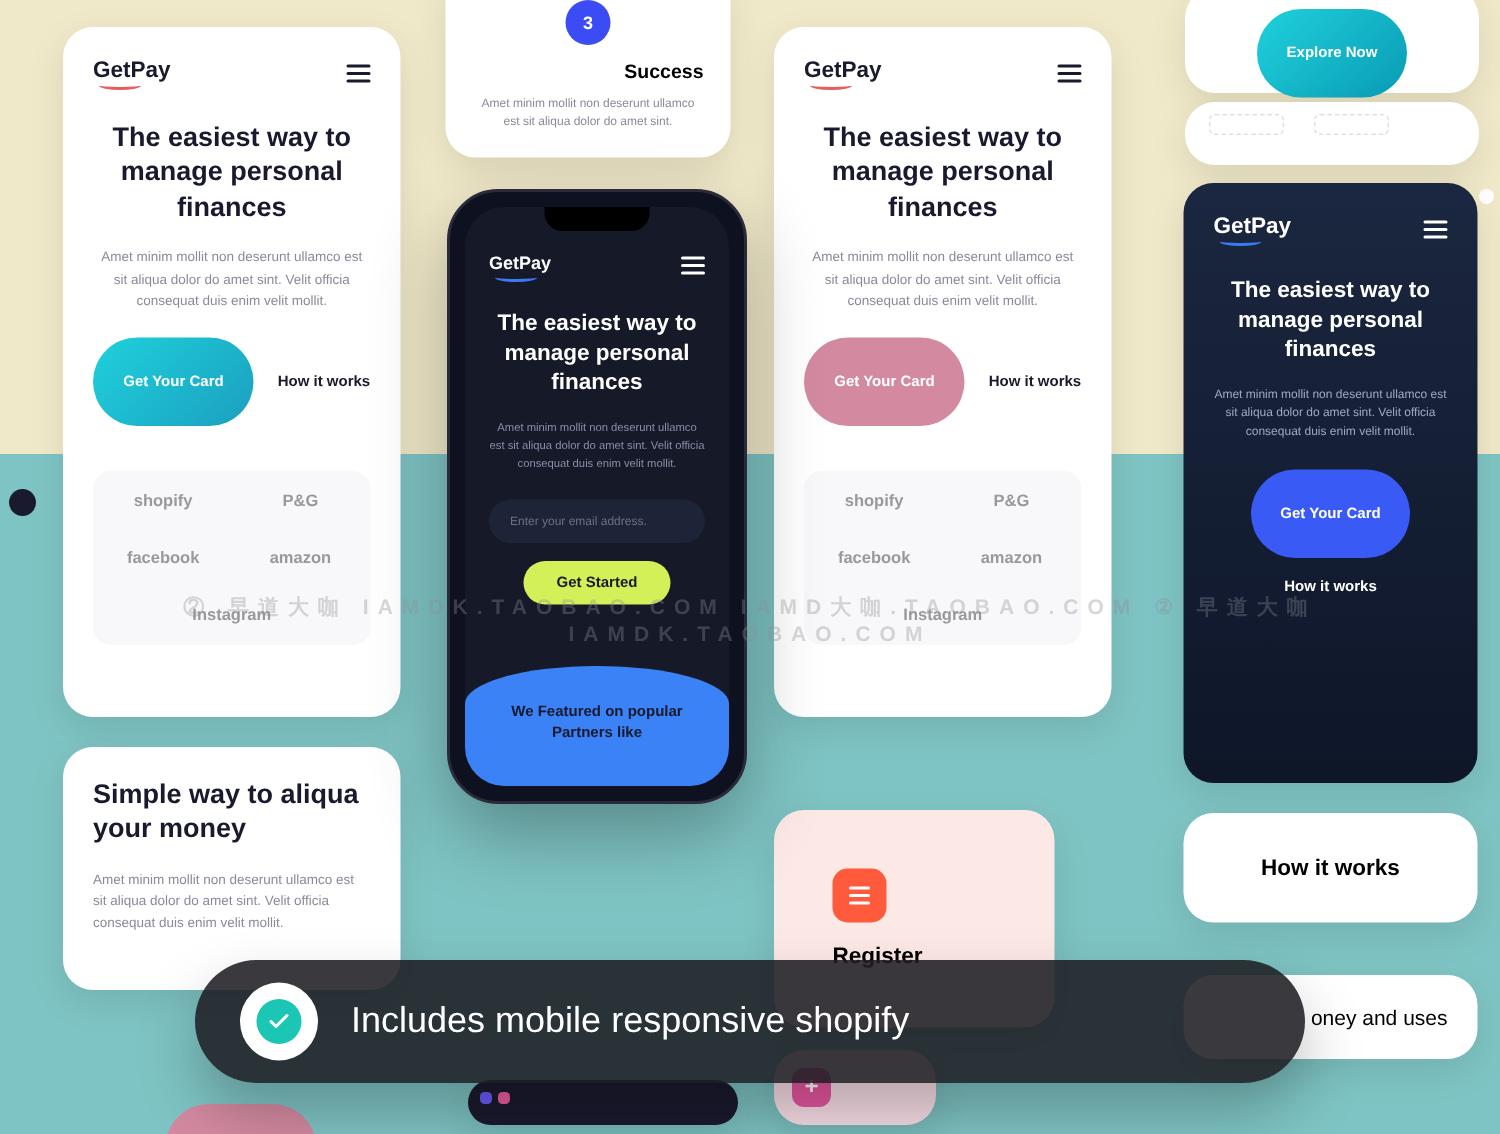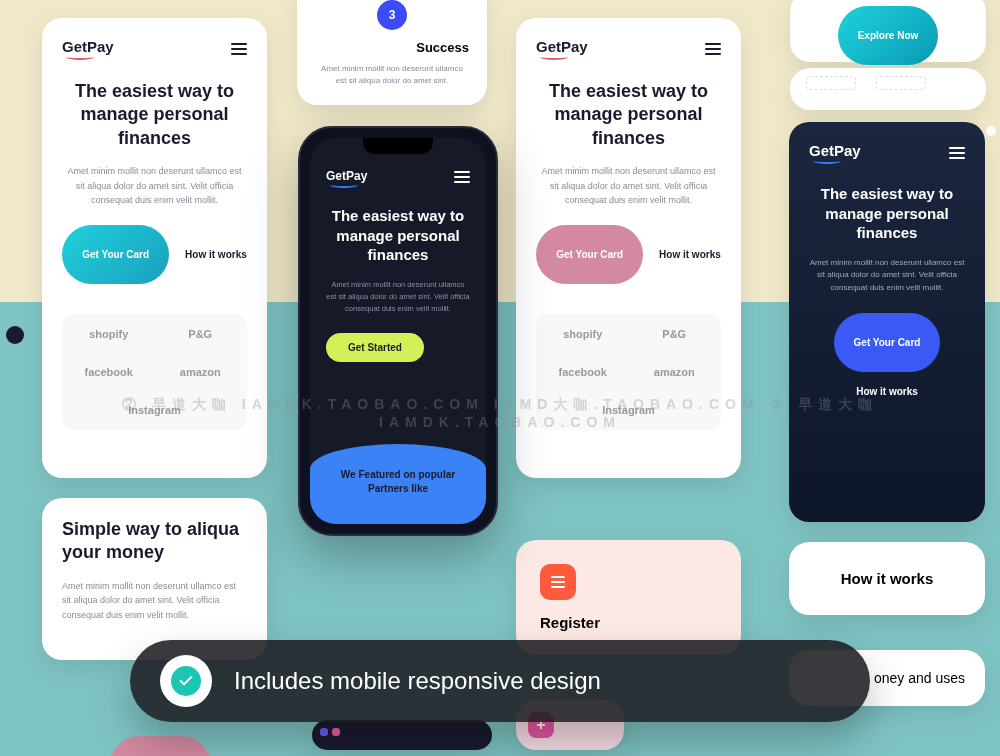--- a/index.html
+++ b/index.html
@@ -64,21 +64,21 @@
 .card-dark .hero-title { color: #fff; font-size: 15px; }
 .card-dark .hero-desc { color: #a0a8c0; font-size: 8px; }
 .card-dark .actions { flex-direction: column; gap: 14px; }
 .card-dark .link-text { color: #fff; }
 
 .card-howitworks { left: 789px; top: 542px; width: 196px; text-align: center; padding: 28px 20px; }
 .howitworks-title { font-size: 15px; font-weight: 700; }
 
 .card-moneybonus { left: 789px; top: 650px; width: 196px; padding: 20px; }
 
-.card-register { left: 516px; top: 540px; width: 225px; padding: 24px; }
+.card-register { left: 516px; top: 540px; width: 187px; padding: 39px; }
 .icon-box { width: 36px; height: 36px; border-radius: 10px; background: #ff5a3c; display: flex; align-items: center; justify-content: center; margin-bottom: 14px; }
 .icon-lines { display: flex; flex-direction: column; gap: 3px; }
 .icon-lines span { width: 14px; height: 2px; background: #fff; border-radius: 2px; }
 .register-title { font-size: 15px; font-weight: 700; }
 
 .card-pink-bottom { left: 516px; top: 700px; width: 108px; height: 50px; background: #f6dce4; padding: 12px; }
 .icon-pink { width: 26px; height: 26px; border-radius: 8px; background: #e556a0; display: flex; align-items: center; justify-content: center; color: #fff; font-size: 16px; font-weight: 700; }
 
 .card-dots-bottom { left: 312px; top: 720px; width: 180px; height: 30px; background: #1a1a2e; padding: 8px; display: flex; gap: 4px; }
 .dot { width: 8px; height: 8px; border-radius: 3px; }
@@ -104,21 +104,21 @@
 .phone-notch { position: absolute; top: 10px; left: 50%; transform: translateX(-50%); width: 70px; height: 16px; background: #000; border-radius: 0 0 12px 12px; z-index: 5; }
 .phone-screen { width: 100%; height: 100%; background: #151928; border-radius: 26px; overflow: hidden; position: relative; }
 .phone-content { padding: 28px 16px 0; }
 .phone-content .logo { color: #fff; font-size: 12px; }
 .phone-content .card-header { margin-bottom: 18px; }
 .phone-content .hero-title { color: #fff; font-size: 15px; }
 .phone-content .hero-desc { color: #888fa8; font-size: 7.5px; }
 .phone-input { background: #1e2438; border-radius: 999px; padding: 10px 14px; font-size: 8px; color: #6a708a; margin-bottom: 12px; text-align: left; }
 .phone-wave { position: absolute; bottom: 0; left: 0; right: 0; height: 80px; background: #3b82f6; border-radius: 60% 60% 0 0 / 30px 30px 0 0; padding: 24px 14px 0; }
 .phone-wave-title { font-size: 10px; font-weight: 700; text-align: center; color: #1a1a2e; line-height: 1.4; }
-.phone-actions { display: flex; }
+.phone-actions { display: flex; justify-content: center; }
 
 
 .banner {
   position: absolute;
   left: 130px;
   bottom: 34px;
   width: 740px;
   height: 82px;
   background: rgba(30,30,35,0.88);
   border-radius: 999px;
@@ -281,35 +281,36 @@
             <span class="logo-swoosh logo-swoosh-blue"></span>
           </div>
           <div class="hamburger light">
               <span></span>
               <span></span>
               <span></span>
             </div>
         </div>
         <div class="hero-title">The easiest way to manage personal finances</div>
         <div class="hero-desc">Amet minim mollit non deserunt ullamco est sit aliqua dolor do amet sint. Velit officia consequat duis enim velit mollit.</div>
+        <div class="phone-input">Enter your email address.</div>
         <div class="phone-actions">
           <button class="btn btn-lime">Get Started</button>
         </div>
       </div>
       <div class="phone-wave">
         <div class="phone-wave-title">We Featured on popular Partners like</div>
       </div>
     </div>
   </div>
 
   <div class="watermark">② 早道大咖  IAMDK.TAOBAO.COM   IAMD大咖.TAOBAO.COM   ② 早道大咖  IAMDK.TAOBAO.COM</div>
 
   <div class="banner">
     <div class="banner-check">
       <div class="banner-check-inner">
         <svg width="16" height="16" viewBox="0 0 24 24" fill="none" stroke="#fff" stroke-width="3" stroke-linecap="round" stroke-linejoin="round">
             <polyline points="20 6 9 17 4 12"></polyline>
           </svg>
       </div>
     </div>
-    <div class="banner-text">Includes mobile responsive design</div>
+    <div class="banner-text">Includes mobile responsive shopify</div>
   </div>
 </div>
 
 </body></html>

